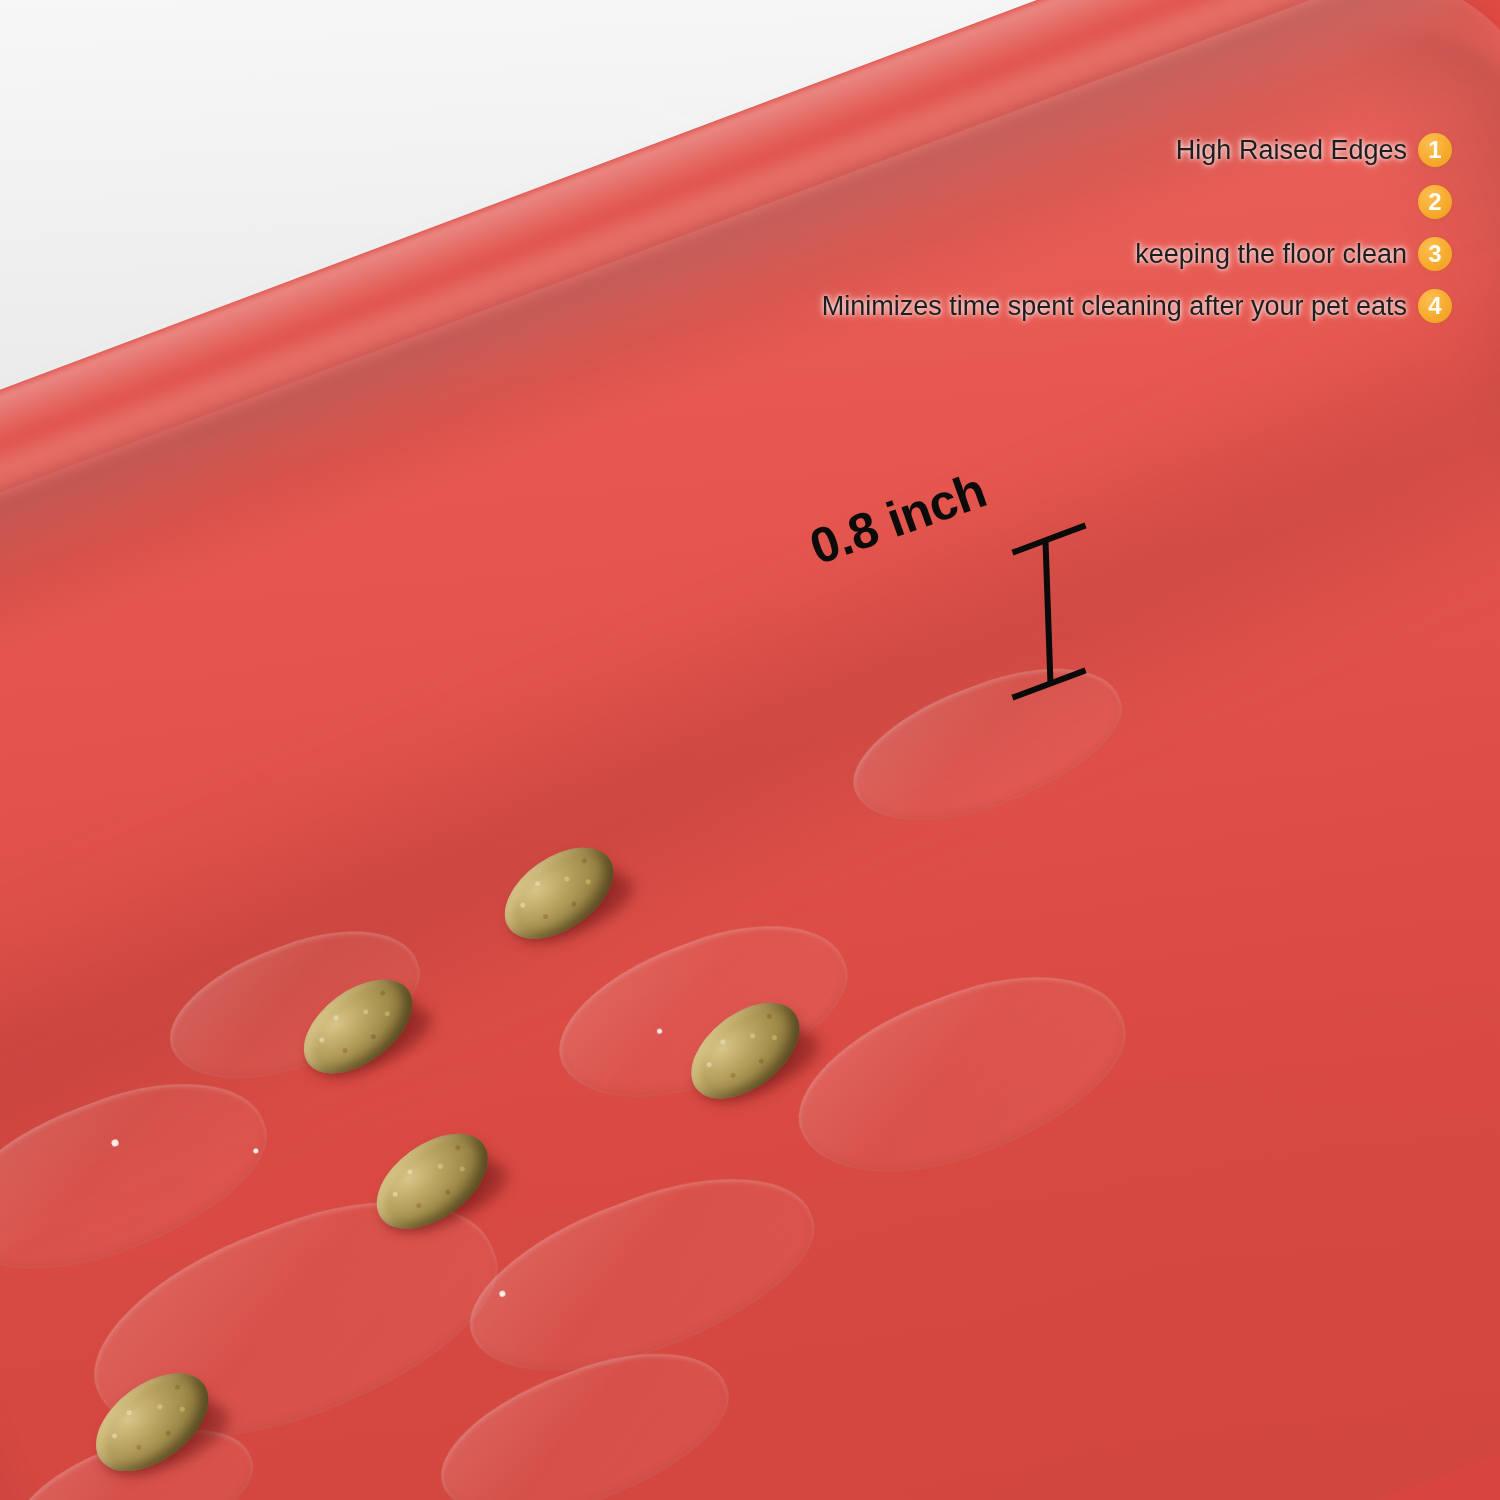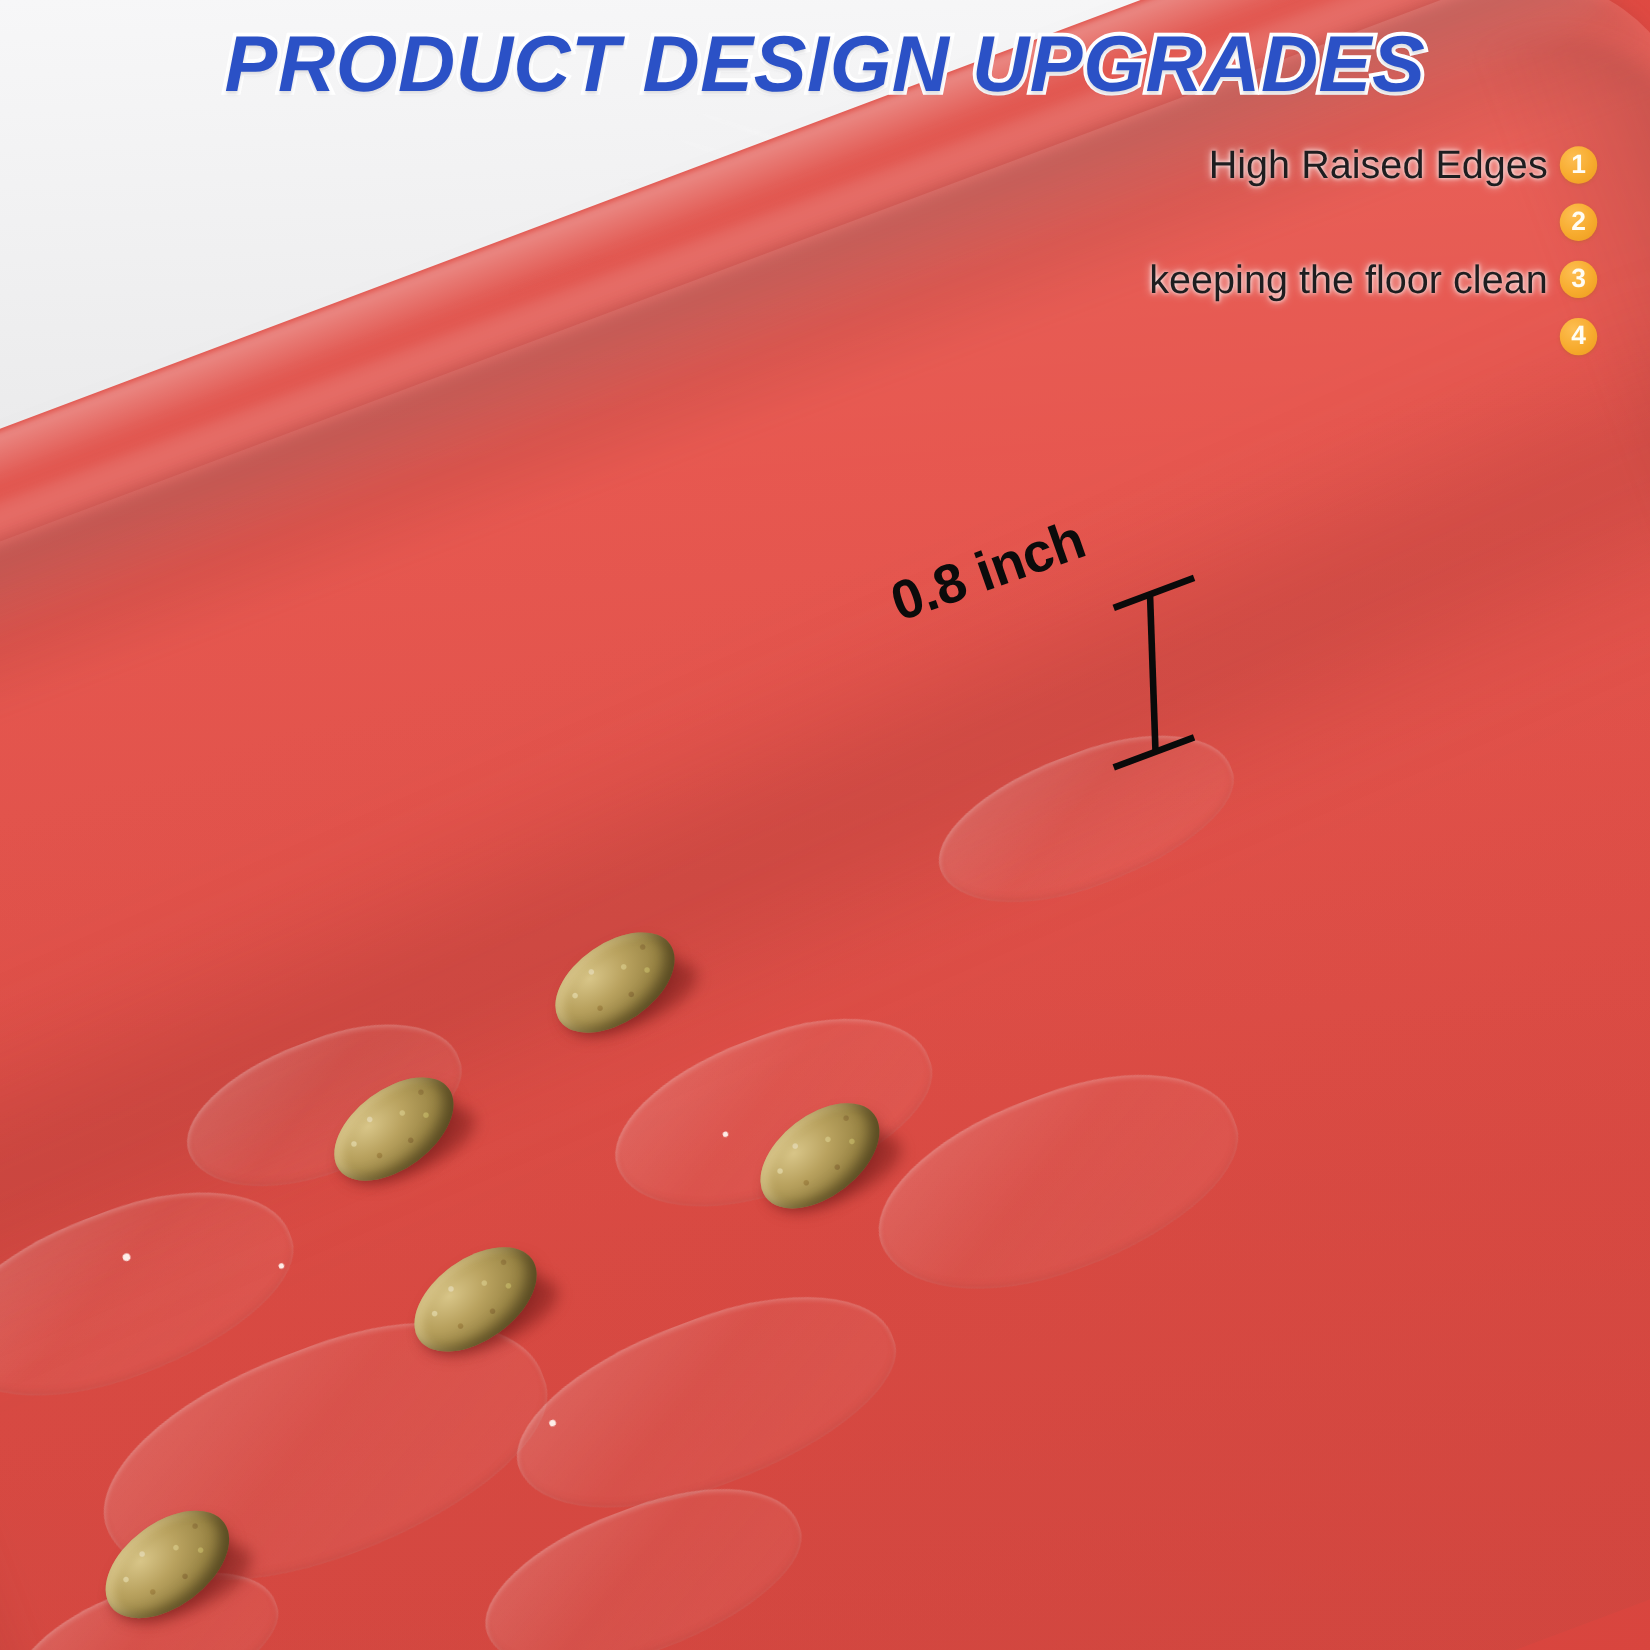--- a/index.html
+++ b/index.html
@@ -115,21 +115,21 @@
     font-size:72px;font-weight:bold;font-style:italic;letter-spacing:.5px;
     color:#2b51c6;
     -webkit-text-stroke:7px #ffffff;paint-order:stroke fill;
     text-shadow:0 2px 3px rgba(120,120,130,.25);
     white-space:nowrap;}
 
   
   #features{position:absolute;right:48px;top:126px;width:900px;}
   .feat-row{display:flex;align-items:center;justify-content:flex-end;
     height:48px;margin-bottom:4px;gap:11px;}
-  .feat-text{font-size:36px;color:#1e1e20;white-space:nowrap;
+  .feat-text{font-size:27px;color:#1e1e20;white-space:nowrap;
     text-shadow:0 0 4px rgba(255,255,255,.95),0 0 9px rgba(255,255,255,.8);}
   .feat-badge{width:34px;height:34px;border-radius:50%;flex:0 0 34px;
     background:radial-gradient(circle at 36% 30%,#fdbe52 0%,#f7ab2e 55%,#eb9c1d 100%);
     color:#fffdf4;font-size:24px;font-weight:bold;
     display:flex;align-items:center;justify-content:center;line-height:1;
     box-shadow:0 1px 3px rgba(160,110,20,.35);}
 
   
   #dim{position:absolute;left:812px;top:500px;width:300px;height:210px;}
   #dim-label{position:absolute;left:0px;top:20px;
@@ -214,32 +214,32 @@
     </div>
   </div>
 
   <div id="dim">
     <div id="dim-label">0.8 inch</div>
     <div class="ibeam ib-cap-top"></div>
     <div class="ibeam ib-stem"></div>
     <div class="ibeam ib-cap-bot"></div>
   </div>
 
-  <div id="title">PRODUCT DESIGN UPGRADES</div>
 
   <div id="features">
     <div class="feat-row">
       <span class="feat-text">High Raised Edges</span>
       <span class="feat-badge">1</span>
     </div>
     <div class="feat-row">
       <span class="feat-badge">2</span>
     </div>
     <div class="feat-row">
       <span class="feat-text">keeping the floor clean</span>
       <span class="feat-badge">3</span>
     </div>
     <div class="feat-row">
+      <span class="feat-text">Minimizes time spent cleaning after your pet eats</span>
       <span class="feat-badge">4</span>
     </div>
   </div>
 
 </div>
 
 </body></html>

